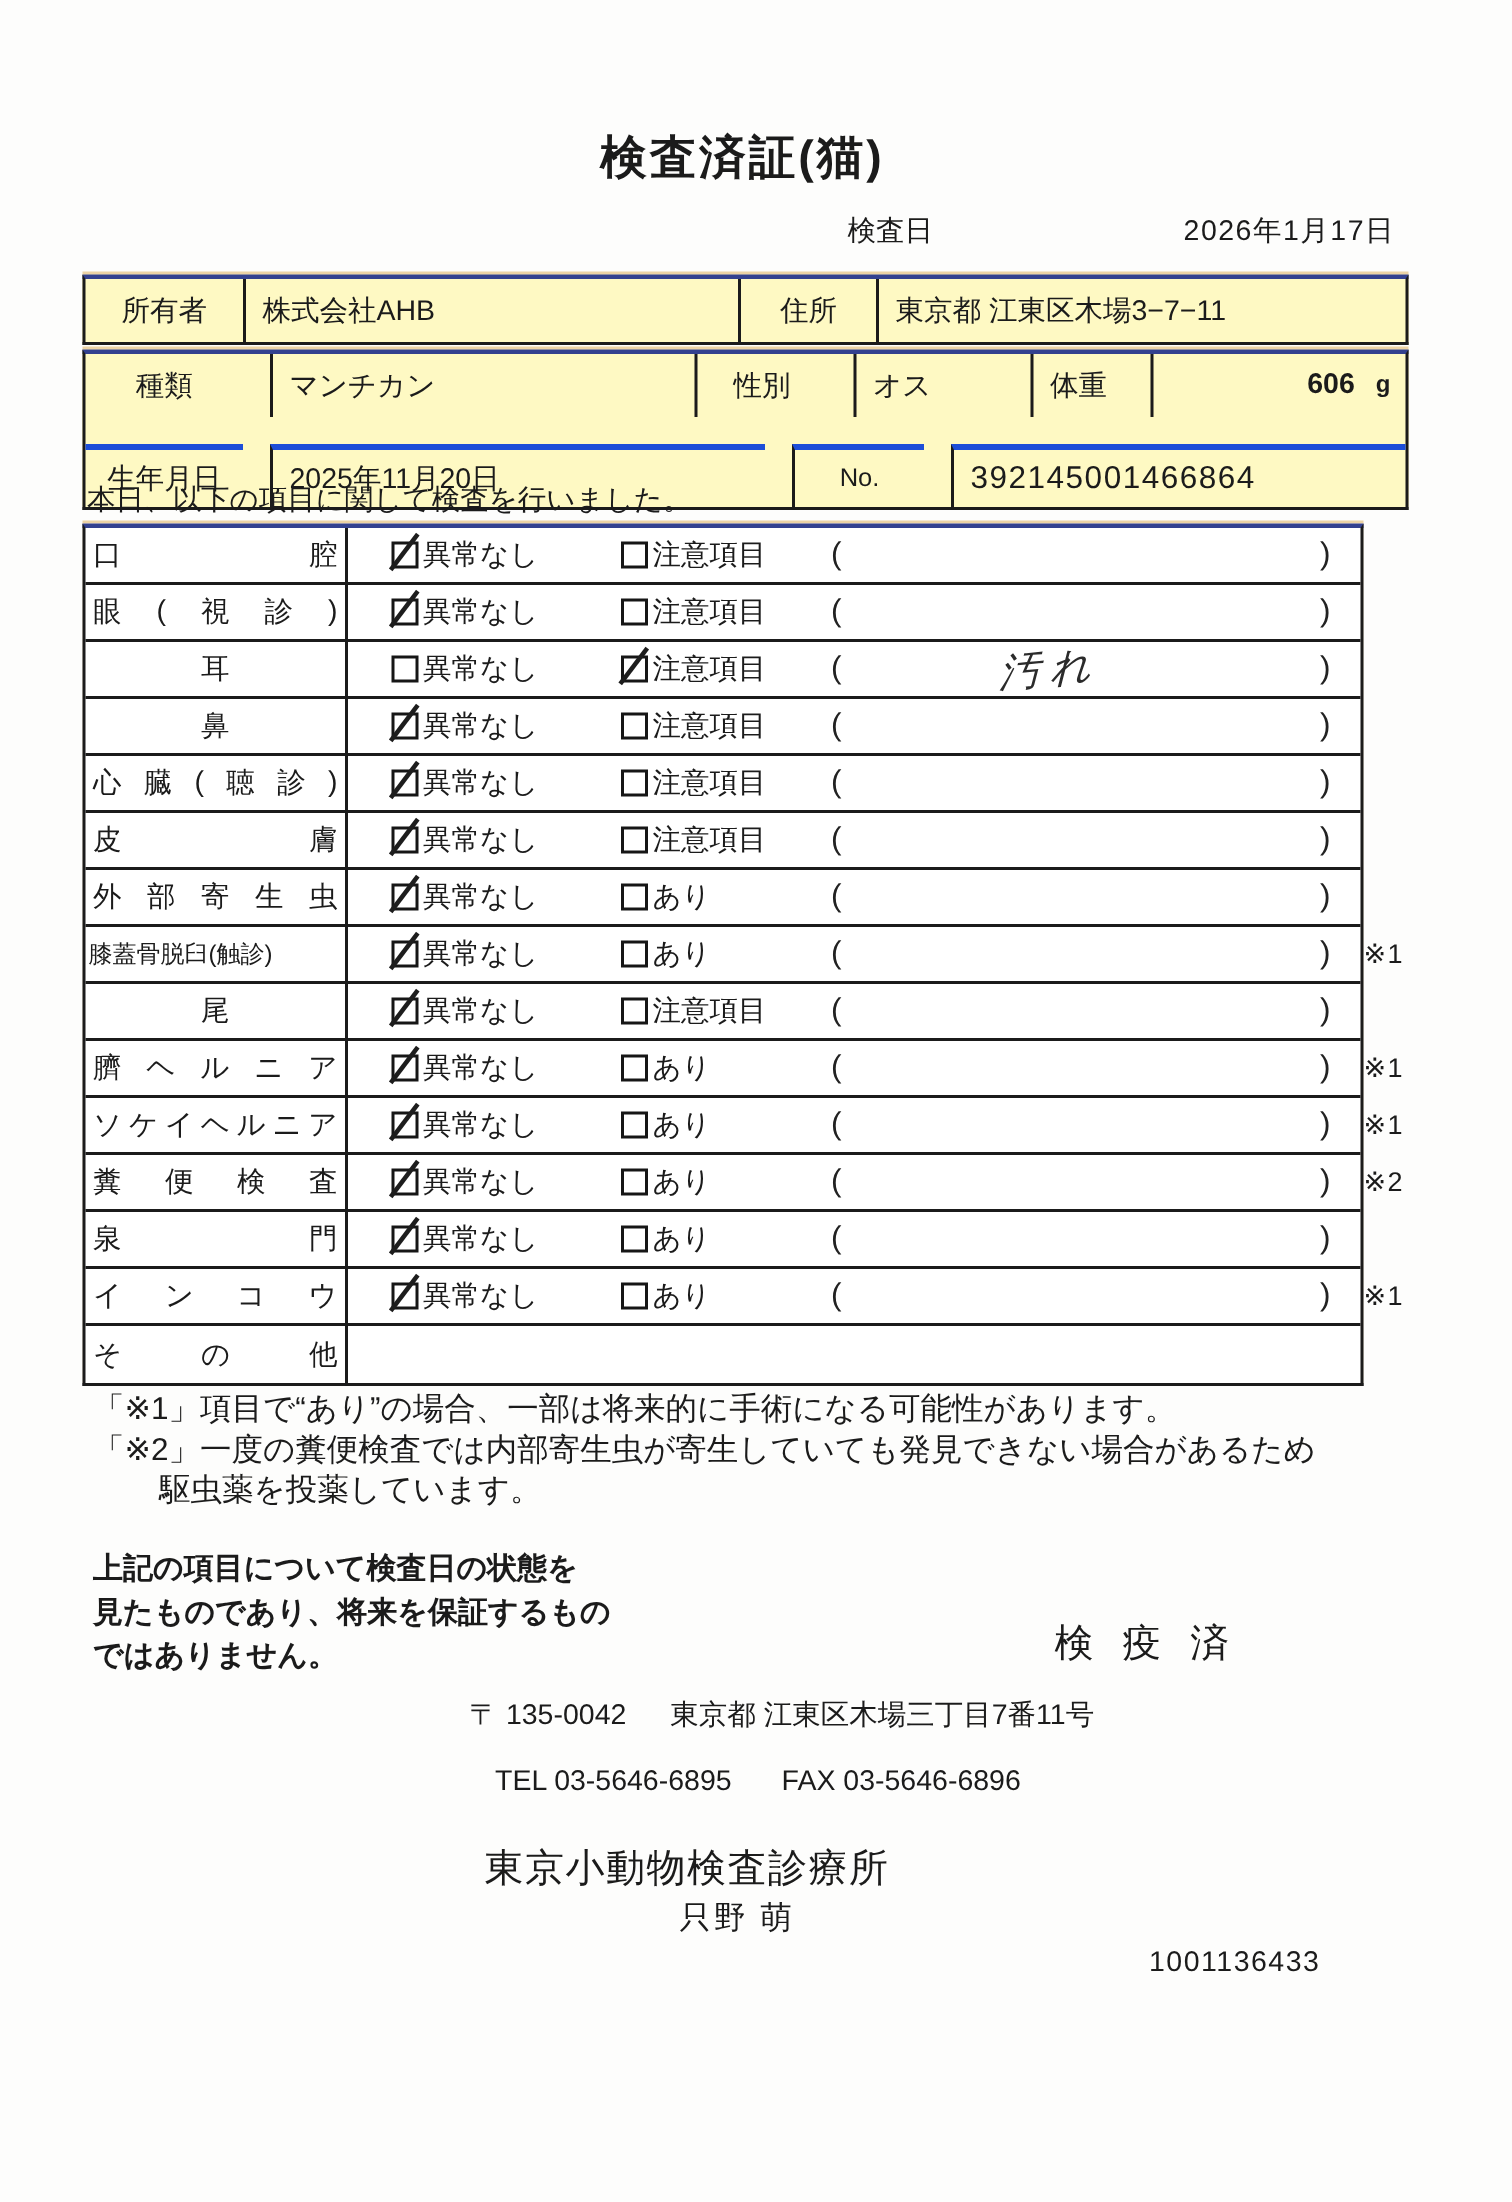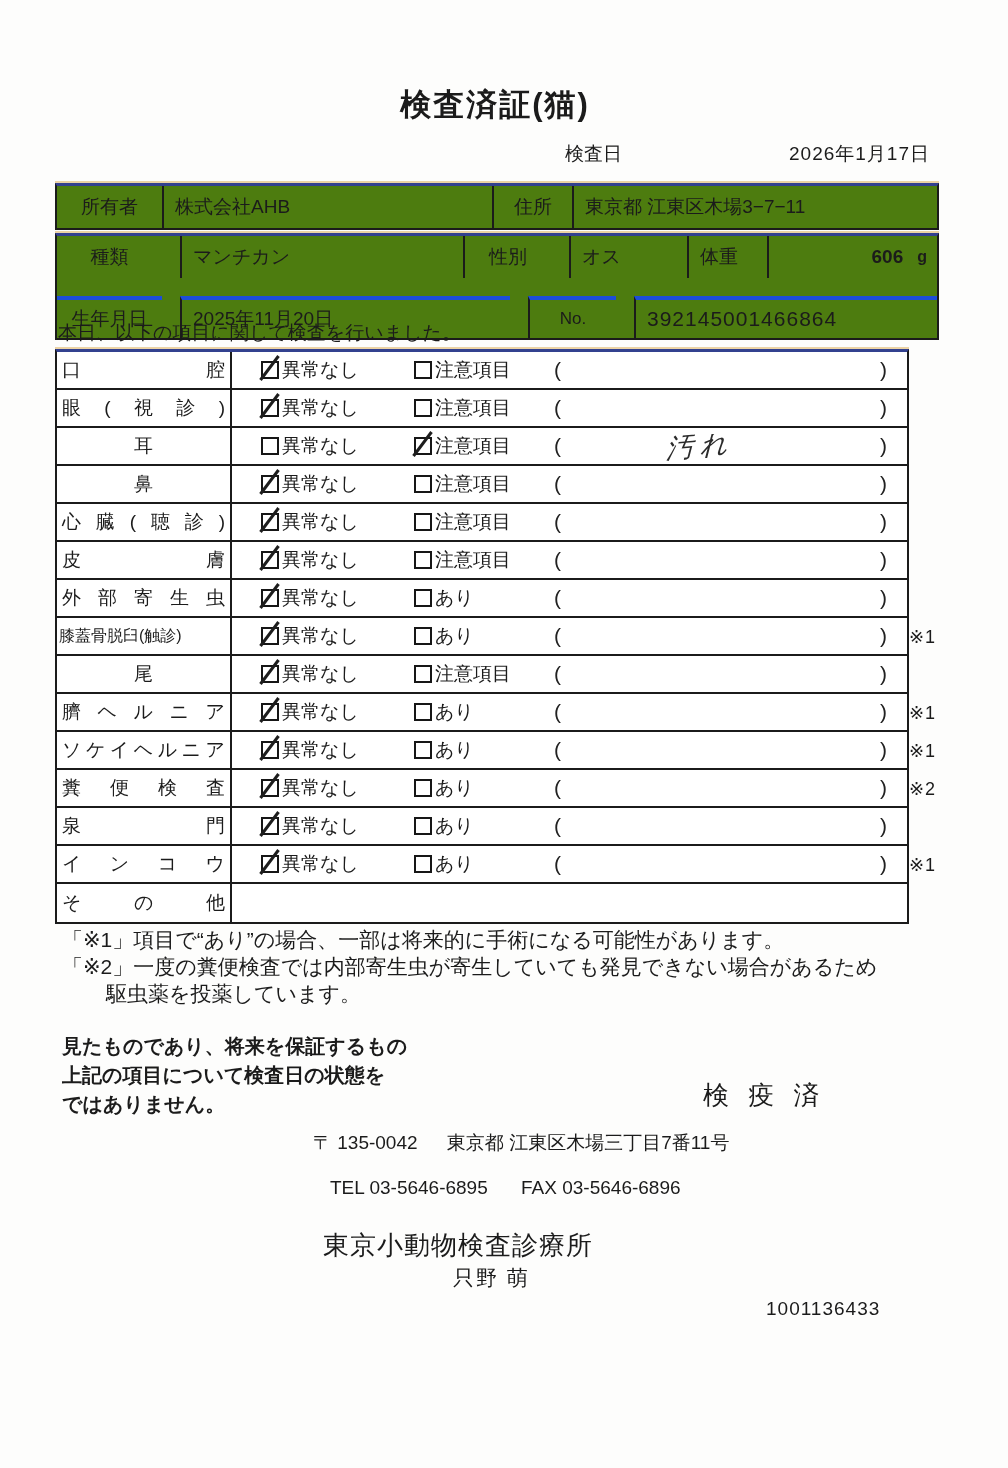--- a/index.html
+++ b/index.html
@@ -13,21 +13,21 @@
 
   
   .title { top:84px; left:0; width:990px; text-align:center;
            font-size:31px; font-weight:bold; letter-spacing:2px; }
   .date-row { top:141px; left:565px; right:78px; display:flex; font-size:19px; }
   .date-row .dval { margin-left:auto; letter-spacing:1px; }
 
   
   .itable { display:flex; flex-wrap:wrap; border:2px solid #1b1b1b;
             border-top:3px solid #33418f; box-shadow:0 -2px 0 rgba(214,160,60,.45);
-            background:#4d7c0f; font-size:19px;align-items:center; }
+            background:#fef9c3; font-size:19px;align-items:center; }
   .itable .c { display:flex; align-items:center; height:42px;
                border-left:2px solid #1b1b1b; box-sizing:border-box; }
   .itable .c.first { border-left:none; }
   .itable .c.rowline { border-top:4px solid #1d4ed8; }
   .lblc { justify-content:center; }
   .valc { padding-left:11px; }
   .owner-t { top:183px; left:55px; width:880px; }
   .animal-t { top:233px; left:55px; width:880px;gap:18px; }
   .wcell { justify-content:flex-end; padding-right:10px;font-weight:bold; }
   .wunit { font-size:16px; margin-left:14px; }
@@ -88,21 +88,21 @@
   <div class="abs title">検査済証(猫)</div>
 
   <div class="abs date-row">
     <span>検査日</span>
     <span class="dval">2026年1月17日</span>
   </div>
 
   <div class="abs itable owner-t">
     <div class="c first lblc" style="width:105px">所有者</div>
     <div class="c valc" style="width:330px">株式会社AHB</div>
-    <div class="c lblc" style="width:80px">住所</div>
+    <div class="c lblc" style="width:92px">住所</div>
     <div class="c valc" style="width:357px;flex:1">東京都 江東区木場3−7−11</div>
   </div>
 
   <div class="abs itable animal-t">
     <div class="c first lblc" style="width:105px">種類</div>
     <div class="c valc" style="width:265px">マンチカン</div>
     <div class="c lblc" style="width:88px">性別</div>
     <div class="c valc" style="width:100px">オス</div>
     <div class="c lblc" style="width:62px">体重</div>
     <div class="c wcell" style="width:187px;flex:1">
@@ -411,22 +411,22 @@
       </div>
     </div>
 
   <div class="abs notes">
     <div>「※1」項目で“あり”の場合、一部は将来的に手術になる可能性があります。</div>
     <div>「※2」一度の糞便検査では内部寄生虫が寄生していても発見できない場合があるため</div>
     <div class="cont">駆虫薬を投薬しています。</div>
   </div>
 
   <div class="abs disclaimer">
+    <div>上記の項目について検査日の状態を</div>
     <div>見たものであり、将来を保証するもの</div>
-    <div>上記の項目について検査日の状態を</div>
     <div>ではありません。</div>
   </div>
 
   <div class="abs stamp">検 疫 済</div>
 
   <div class="abs postal-line">
     <span>〒 135-0042</span>
     <span class="addr2">東京都 江東区木場三丁目7番11号</span>
   </div>
 

